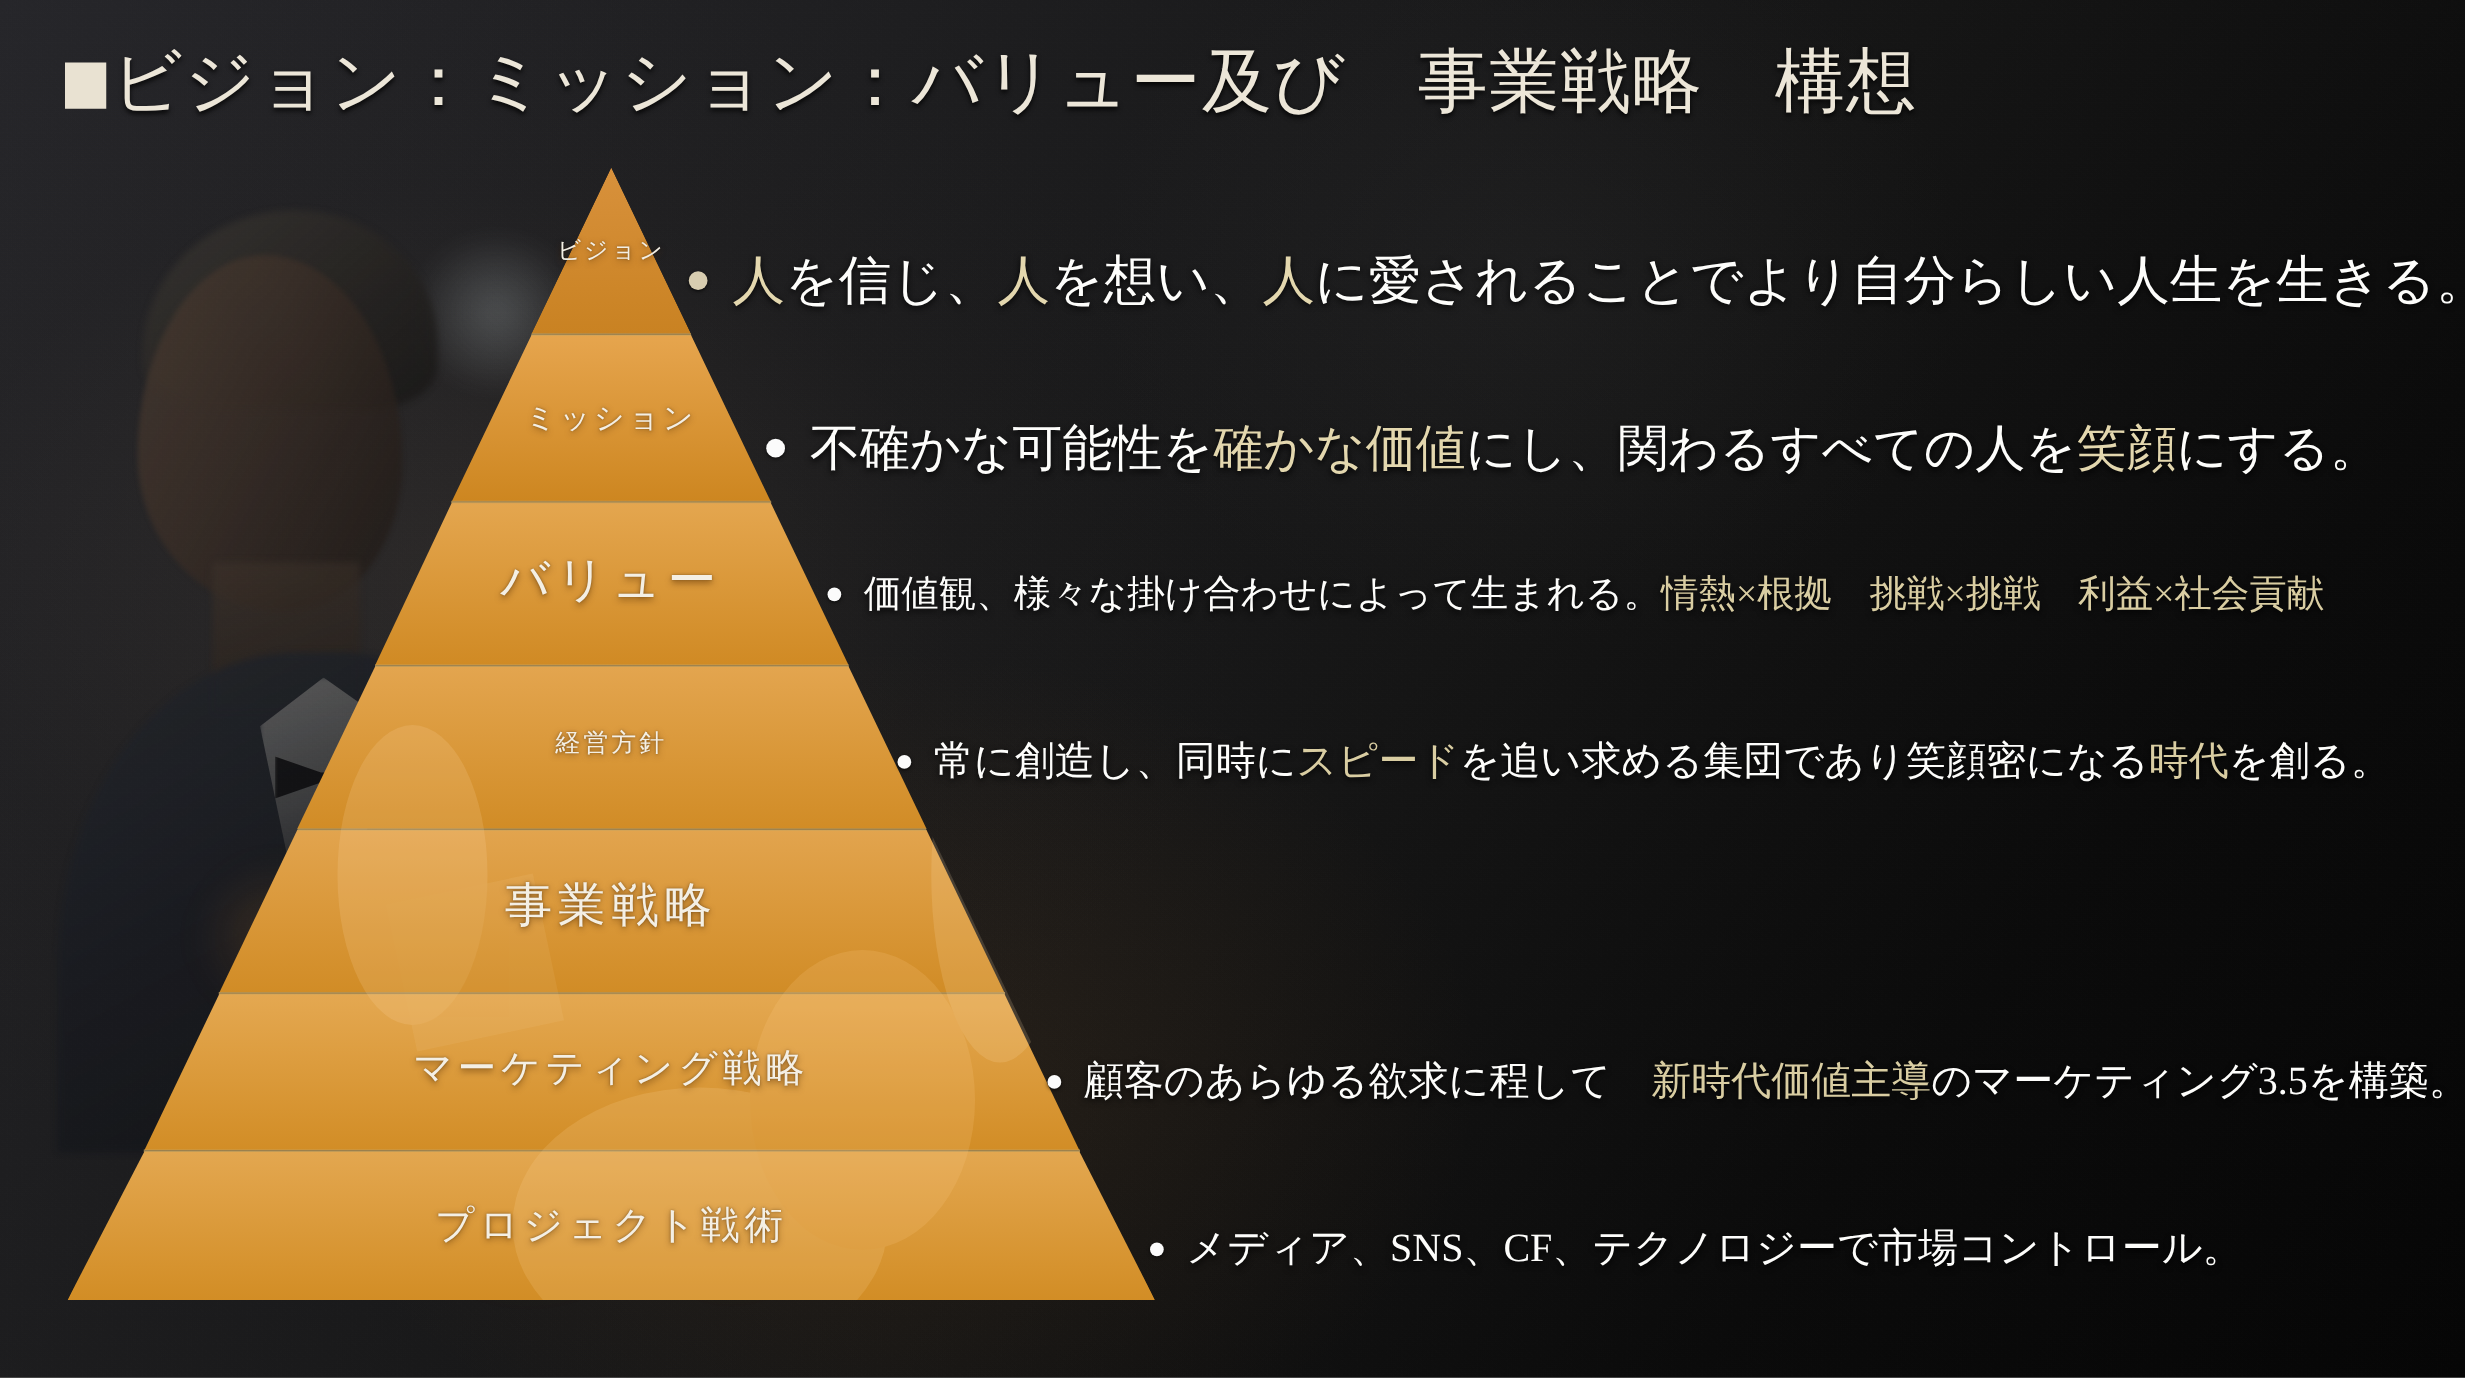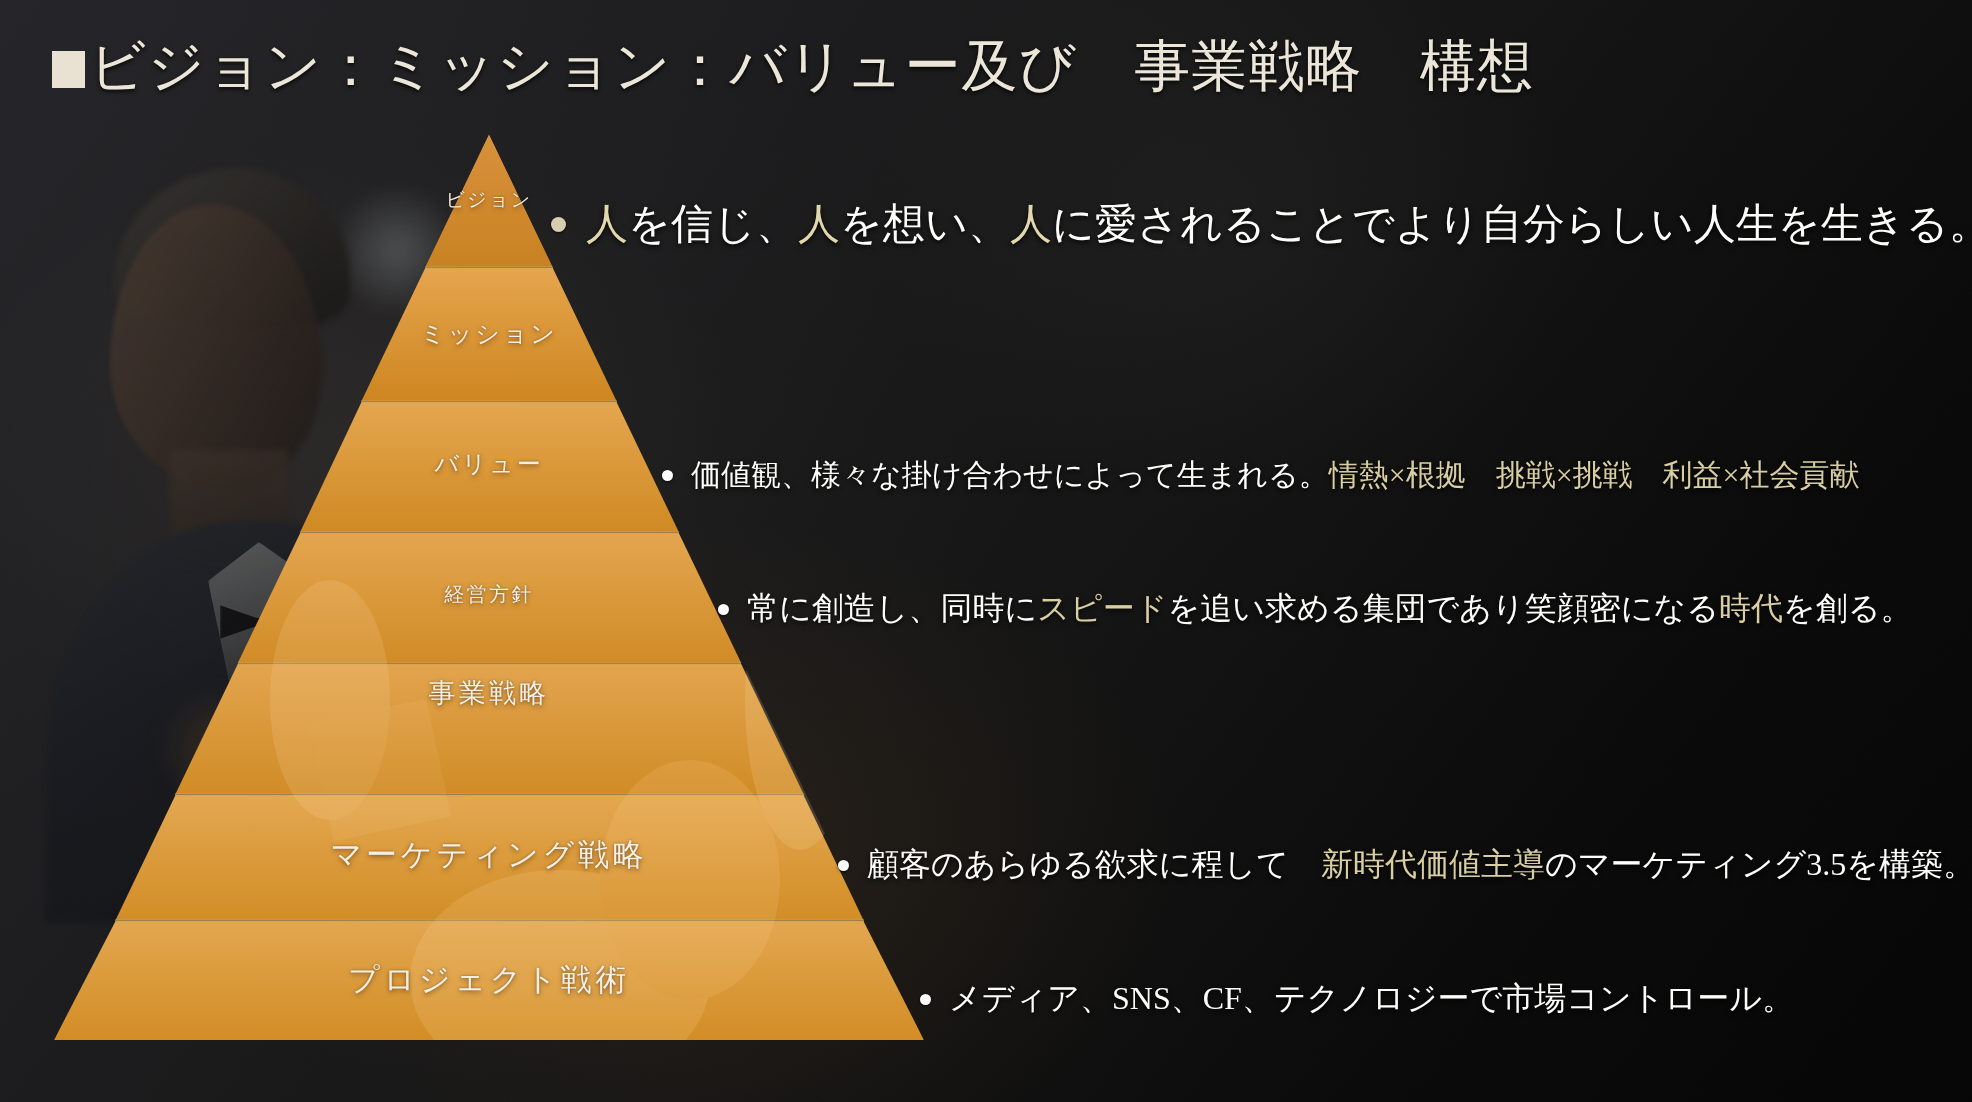--- a/index.html
+++ b/index.html
@@ -202,31 +202,35 @@
         <ellipse cx="690" cy="880" rx="90" ry="120" fill="#ffcf8e"></ellipse>
         <ellipse cx="800" cy="700" rx="55" ry="150" fill="#ffe0b0"></ellipse>
         <ellipse cx="330" cy="700" rx="60" ry="120" fill="#ffdcae"></ellipse>
         <rect x="320" y="710" width="120" height="120" fill="#ffe3b8" opacity="0.5" transform="rotate(-12 380 770)"></rect>
       </g>
     </g>
   </svg>
 
   <div class="tier-label" style="left:489px;top:200px;font-size:19px;">ビジョン</div>
   <div class="tier-label" style="left:489px;top:334px;font-size:24px;">ミッション</div>
-  <div class="tier-label" style="left:489px;top:464px;font-size:24px;">バリュー</div>
+  <div class="tier-label" style="left:489px;top:464px;font-size:39px;">バリュー</div>
   <div class="tier-label" style="left:489px;top:594px;font-size:20px;">経営方針</div>
-  <div class="tier-label" style="left:489px;top:693px;font-size:27px;text-align:center;">事業戦略</div>
+  <div class="tier-label" style="left:489px;top:724px;font-size:38px;text-align:center;">事業戦略</div>
   <div class="tier-label" style="left:489px;top:855px;font-size:31px;">マーケティング戦略</div>
   <div class="tier-label" style="left:489px;top:980px;font-size:31px;">プロジェクト戦術</div>
 
   <div class="bullet-row" style="left:551px;top:196px;">
     <span class="dot"></span>
     <span class="btext" style="font-size:42px;"><span class="hl">人</span><span>を信じ、</span><span class="hl">人</span><span>を想い、</span><span class="hl">人</span><span>に愛されることでより自分らしい人生を生きる。</span></span>
   </div>
 
+  <div class="bullet-row" style="left:613px;top:331px;">
+    <span class="dot white"></span>
+    <span class="btext" style="font-size:40px;"><span>不確かな可能性を</span><span class="hl">確かな価値</span><span>にし、関わるすべての人を</span><span class="hl">笑顔</span><span>にする。</span></span>
+  </div>
 
   <div class="bullet-row" style="left:662px;top:455px;">
     <span class="dot white" style="width:11px;height:11px;margin-right:18px;"></span>
     <span class="btext" style="font-size:30px;"><span>価値観、様々な掛け合わせによって生まれる。</span><span class="hl2">情熱×根拠　挑戦×挑戦　利益×社会貢献</span></span>
   </div>
 
   <div class="bullet-row" style="left:718px;top:587px;">
     <span class="dot white" style="width:11px;height:11px;margin-right:18px;"></span>
     <span class="btext" style="font-size:32px;"><span>常に創造し、同時に</span><span class="hl2">スピード</span><span>を追い求める集団であり笑顔密になる</span><span class="hl2">時代</span><span>を創る。</span></span>
   </div>

